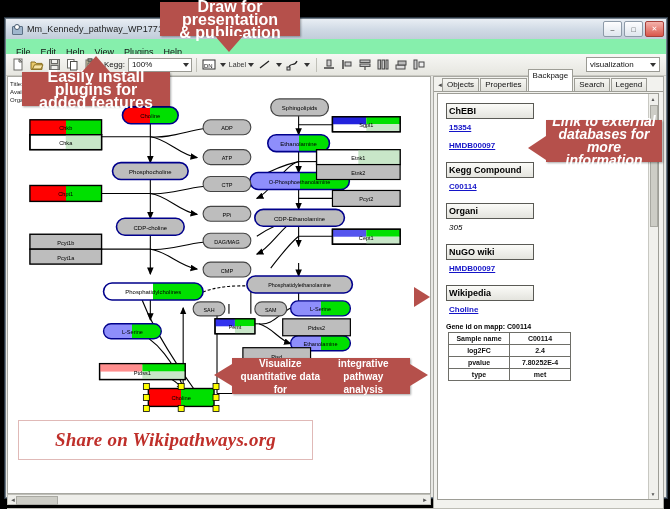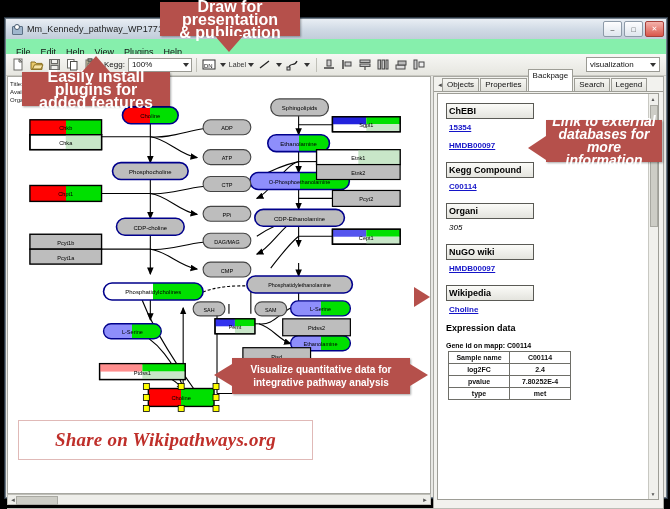--- a/index.html
+++ b/index.html
@@ -553,21 +553,20 @@
 
           <div class="dbhead">Organi</div>
           <span class="dbplain">305</span>
 
           <div class="dbhead">NuGO wiki</div>
           <a class="dblink" href="#">HMDB00097</a>
 
           <div class="dbhead">Wikipedia</div>
           <a class="dblink" href="#">Choline</a>
 
-          <div class="exprhead">Expression data</div>
           <div class="geneid">Gene id on mapp: C00114</div>
 
           <table class="exprtab">
             <tbody>
                 <tr>
               <td>Sample name</td>
               <td>C00114</td>
             </tr>
             <tr>
               <td>log2FC</td>
@@ -611,21 +610,21 @@
   </div>
   <div class="arw" style="left:82px;top:56px;border-left:14px solid transparent;border-right:14px solid transparent;border-bottom:16px solid #b5504b;"></div>
 
   <div class="callout" style="left:546px;top:120px;width:116px;height:42px;flex-direction:column;font-size:14px;font-style:italic;">
     <span>Link  to external</span>
     <span>databases  for</span>
     <span>more information</span>
   </div>
   <div class="arw" style="left:528px;top:136px;border-top:12px solid transparent;border-bottom:12px solid transparent;border-right:18px solid #b5504b;"></div>
 
-  <div class="callout" style="left:232px;top:358px;width:178px;height:36px;flex-direction:column;font-size:10px;">
+  <div class="callout" style="left:232px;top:358px;width:178px;height:36px;flex-direction:row;font-size:10px;">
     <span>Visualize quantitative data  for</span>
     <span>integrative pathway analysis</span>
   </div>
   <div class="arw" style="left:214px;top:364px;border-top:11px solid transparent;border-bottom:11px solid transparent;border-right:18px solid #b5504b;"></div>
   <div class="arw" style="left:410px;top:364px;border-top:11px solid transparent;border-bottom:11px solid transparent;border-left:18px solid #b5504b;"></div>
   <div class="arw" style="left:414px;top:287px;border-top:10px solid transparent;border-bottom:10px solid transparent;border-left:16px solid #b5504b;"></div>
 
   <div class="share">
     <span>Share on Wikipathways.org</span>
   </div>

